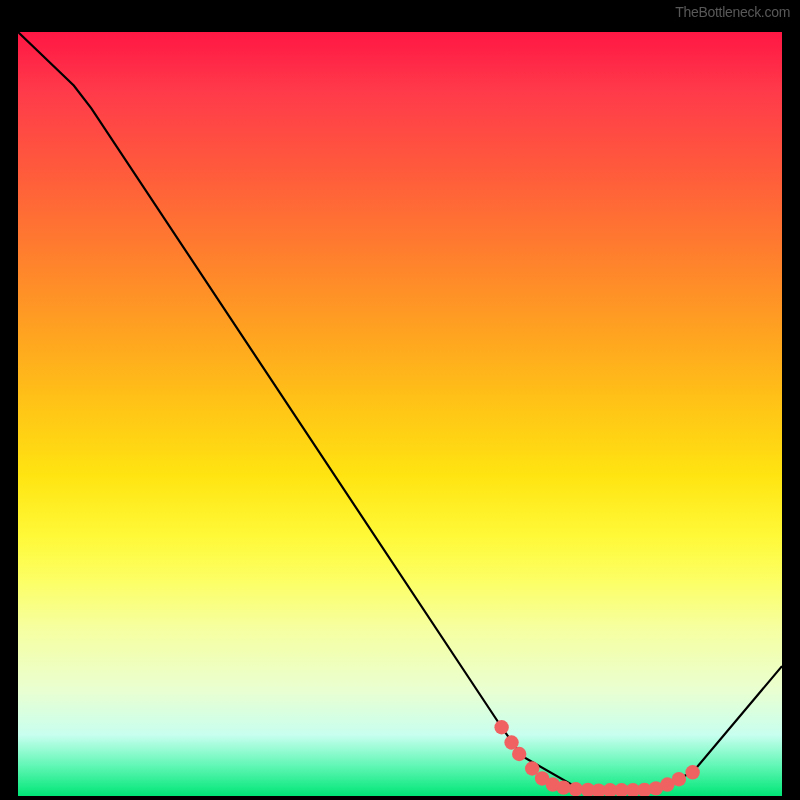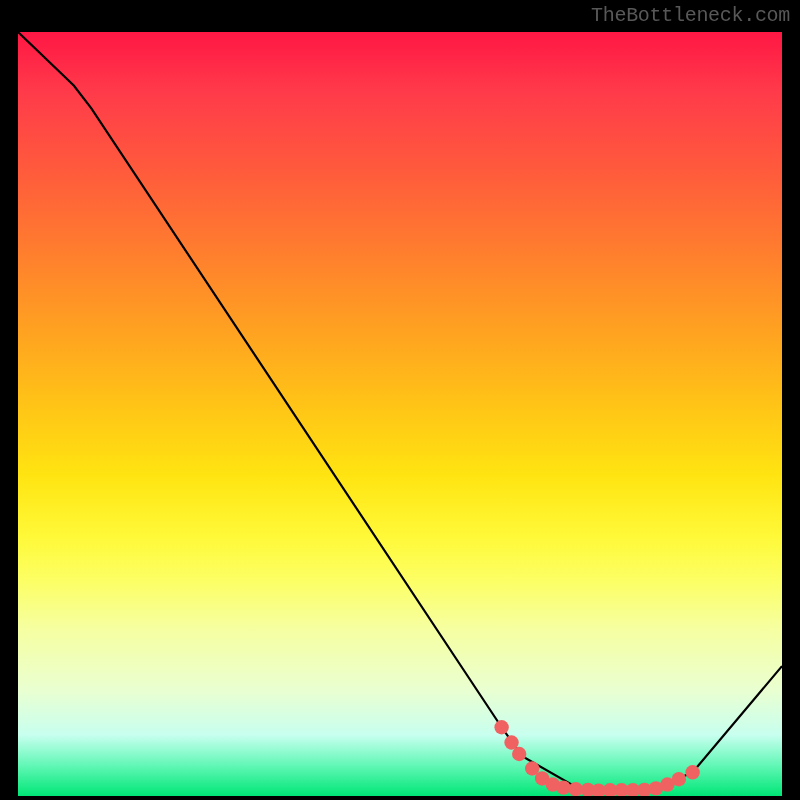--- a/index.html
+++ b/index.html
@@ -38,24 +38,23 @@
       #eaffd0 86%,
       #c8ffef 92%,
       #62f7b6 96%,
       #00e676 100%);
   }
   .attribution {
     position: absolute;
     top: 4px;
     right: 10px;
     color: #585858;
-    font-size: 20px;
+    font-size: 14px;
     font-weight: 500;
     letter-spacing: -0.3px;
-    font-family: Liberation Mono, monospace;
   }
   svg.overlay {
     position: absolute;
     left: 0; top: 0;
     width: 100%;
     height: 100%;
   }
 </style>
 </head>
 <body>

